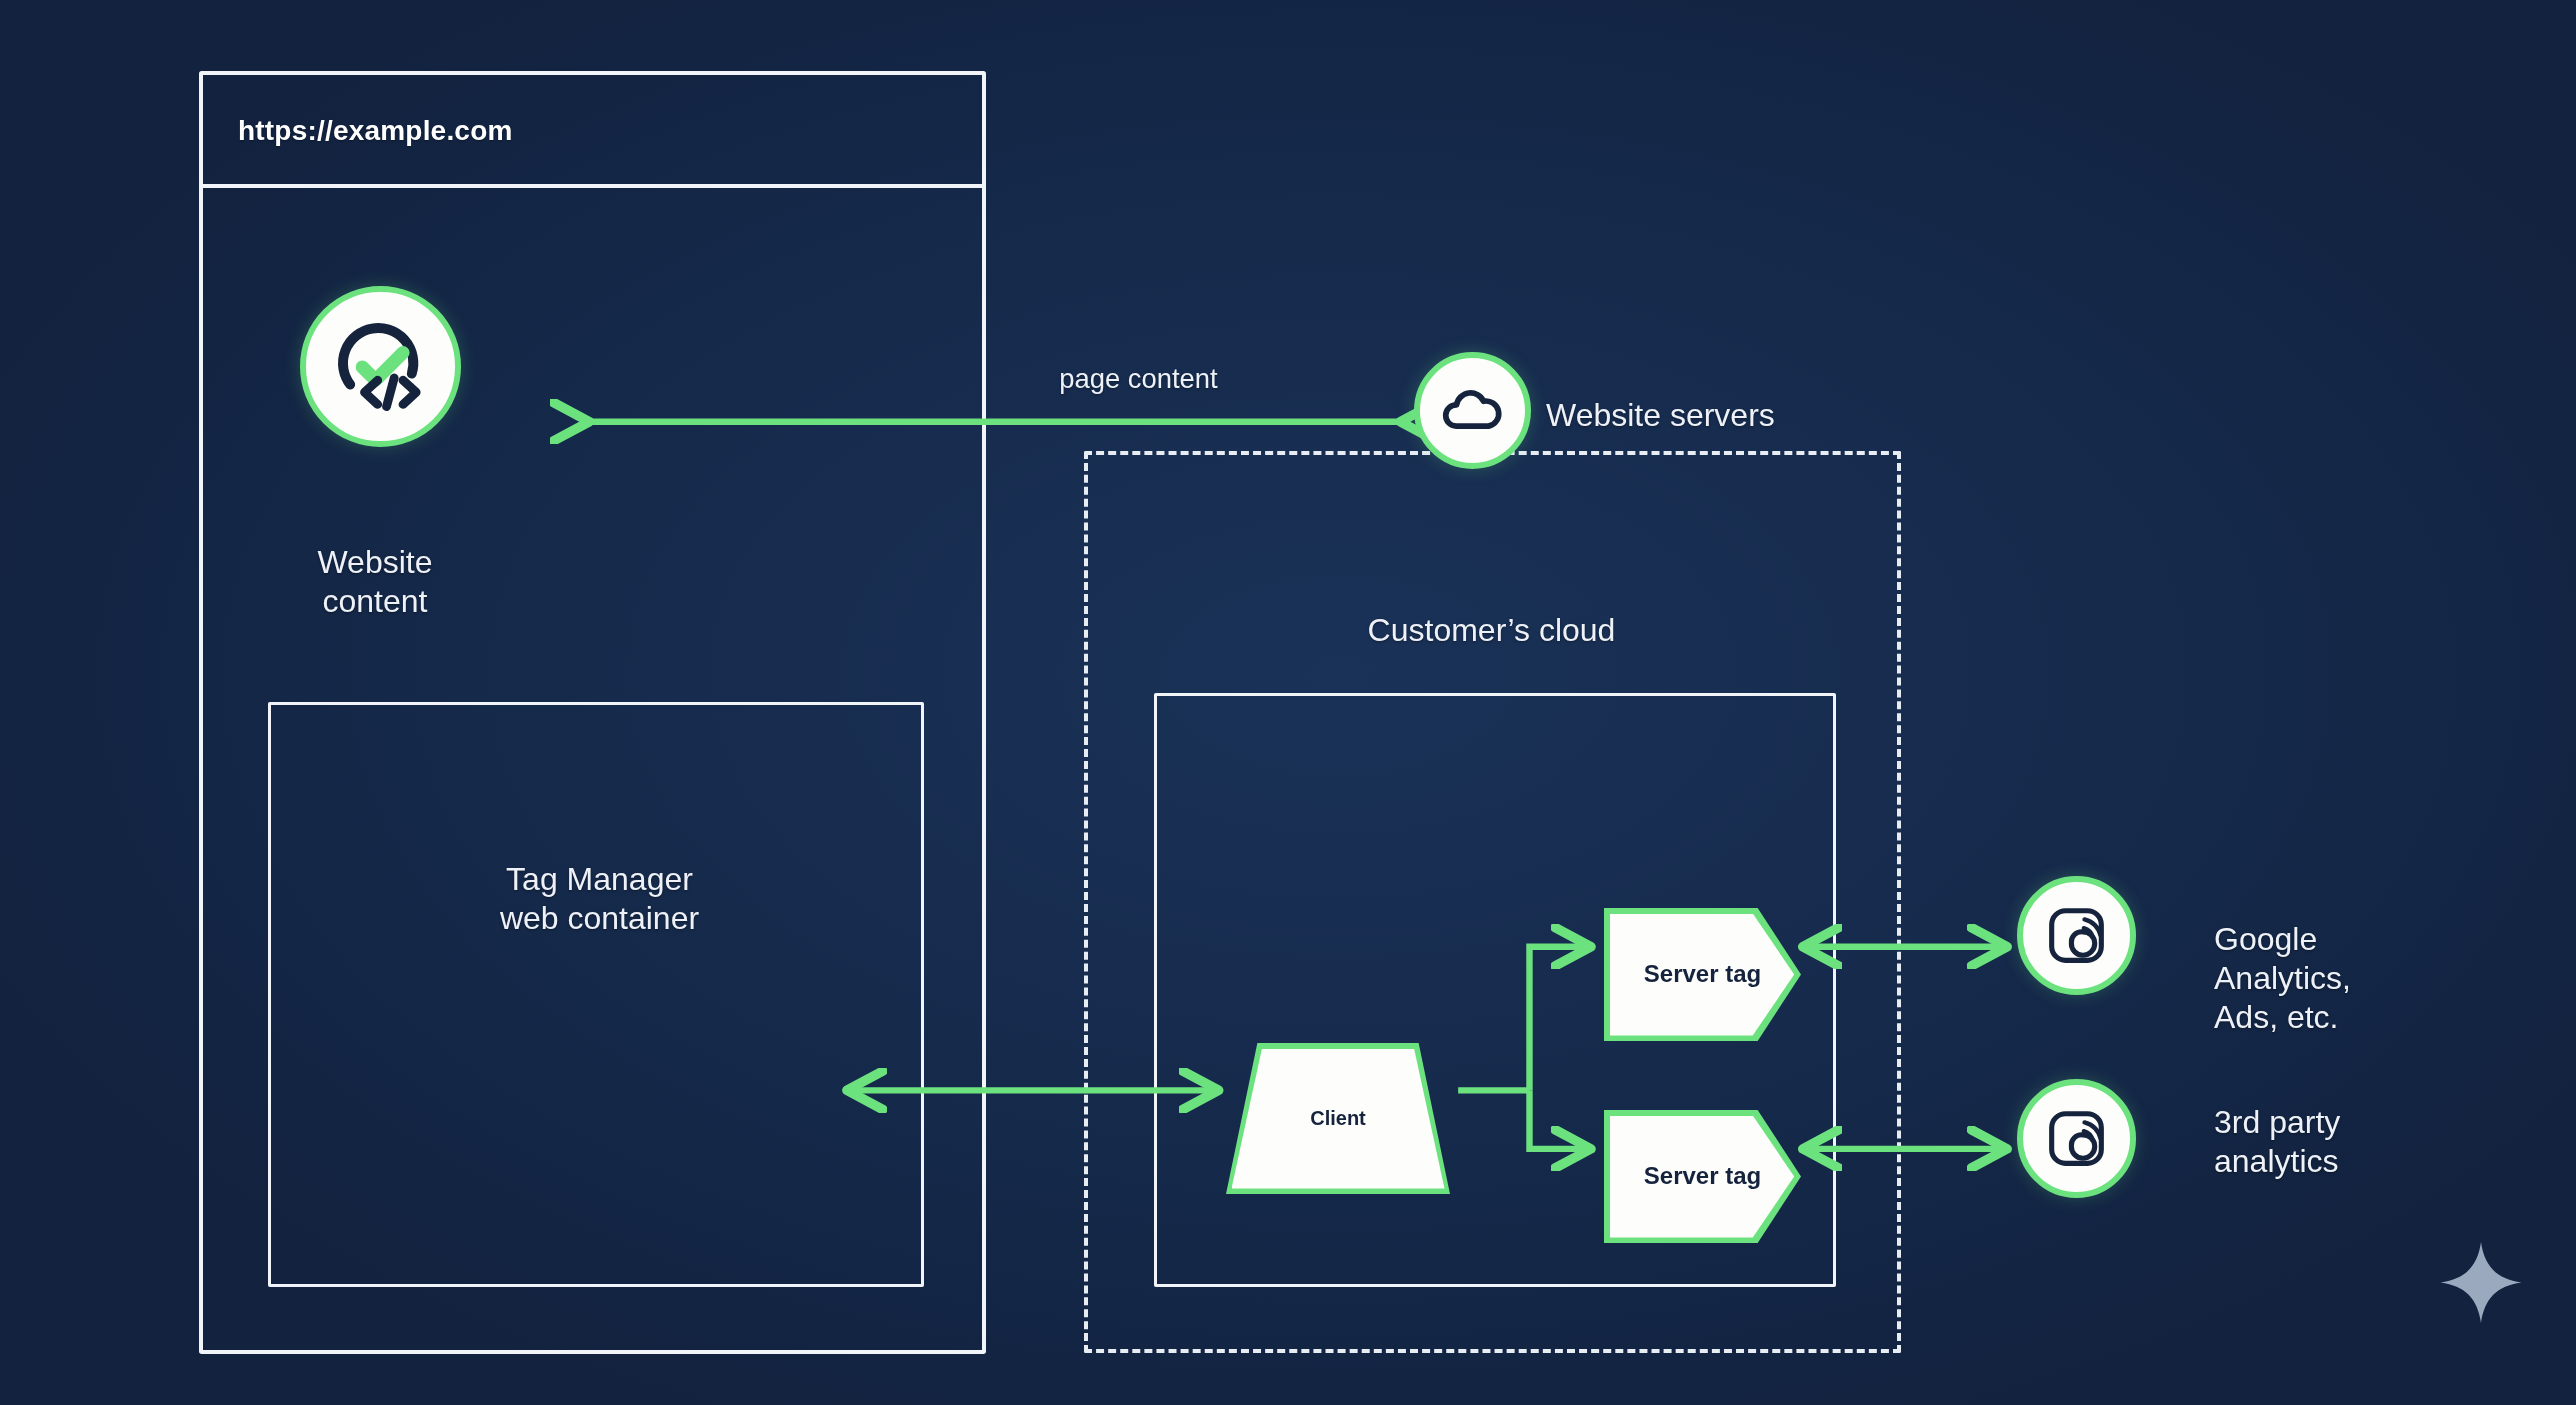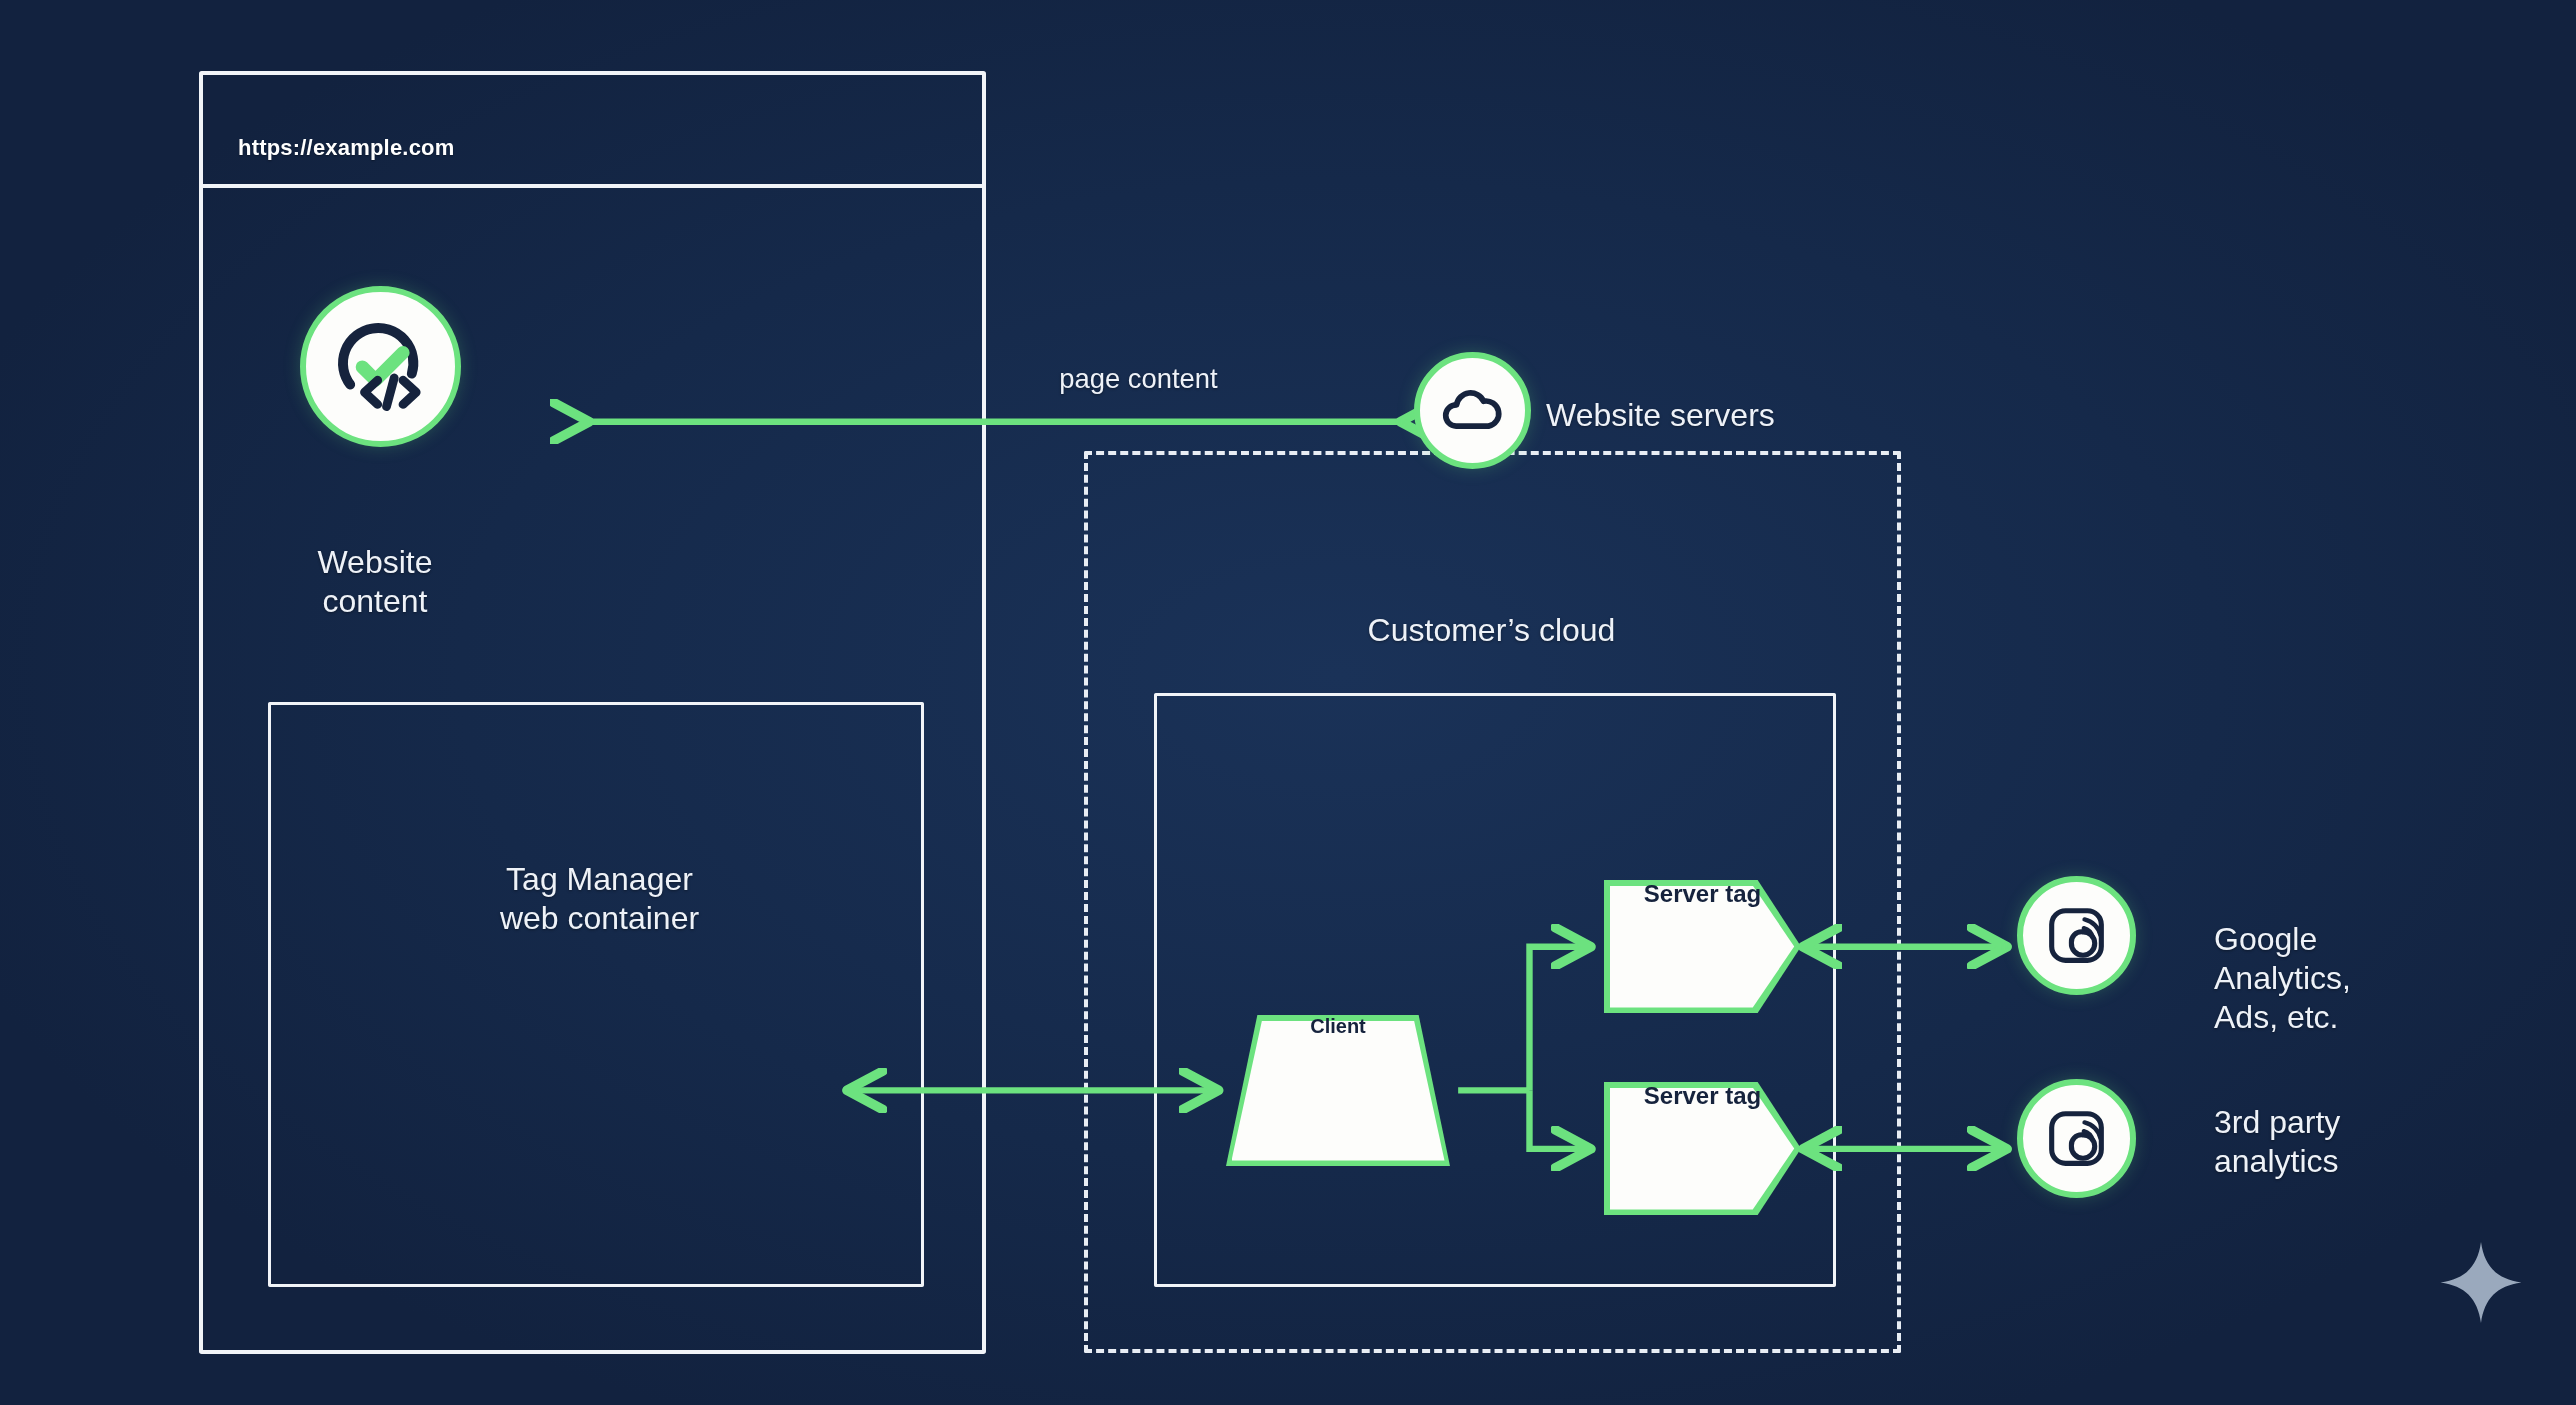--- a/index.html
+++ b/index.html
@@ -22,24 +22,23 @@
     left:199px; top:71px; width:787px; height:1283px;
     border:4.6px solid #f1f4f8;
     border-radius:2.7px;
   }
   .browser-urlbar {
     left:199px; top:71px; width:787px; height:117px;
     border-bottom:4.6px solid #f1f4f8;
   }
   .url-text {
     left:238px; top:115px;
-    font-size:22px; font-weight:bold; color:#ffffff;
+    font-size:28px; font-weight:bold; color:#ffffff;
     letter-spacing:0.2px;
     text-shadow:0 0.9px 1.8px rgba(0,0,0,.35);
-    margin-top:20px;
   }
   .web-container-box {
     left:268px; top:702px; width:656px; height:585px;
     border:3.7px solid #f1f4f8;
     border-radius:1.8px;
   }
   .cloud-dashed-box {
     left:1084px; top:451px; width:817px; height:902px;
     border:4.6px dashed #e8edf4;
     border-radius:1.8px;
@@ -76,25 +75,26 @@
     box-shadow:0 0 16.5px rgba(108,226,127,.22);
   }
   .circ-website { left:300px; top:286px; width:161px; height:161px; }
   .circ-cloud   { left:1414px; top:352px; width:117px; height:117px; }
   .circ-ga      { left:2017px; top:876px; width:119px; height:119px; }
   .circ-3rd     { left:2017px; top:1079px; width:119px; height:119px; }
 
   
   .tag-shape {
     background:#fdfdfb;
-    display:flex; align-items:flex-start; justify-content:center;
+    display:flex; align-items:center; justify-content:center;
     text-align:center;
     color:#16233d;
     font-weight:bold;
     line-height:1.18;
+    margin-top:28px;
   }
   .web-tag {
     left:370px; top:1015px; width:457px; height:151px;
     font-size:25.6px;
     clip-path: polygon(0 0, 86% 0, 100% 50%, 86% 100%, 0 100%);
     background:
       linear-gradient(#6ce27f,#6ce27f) padding-box;
     border:0;
   }
   .web-tag-inner {

